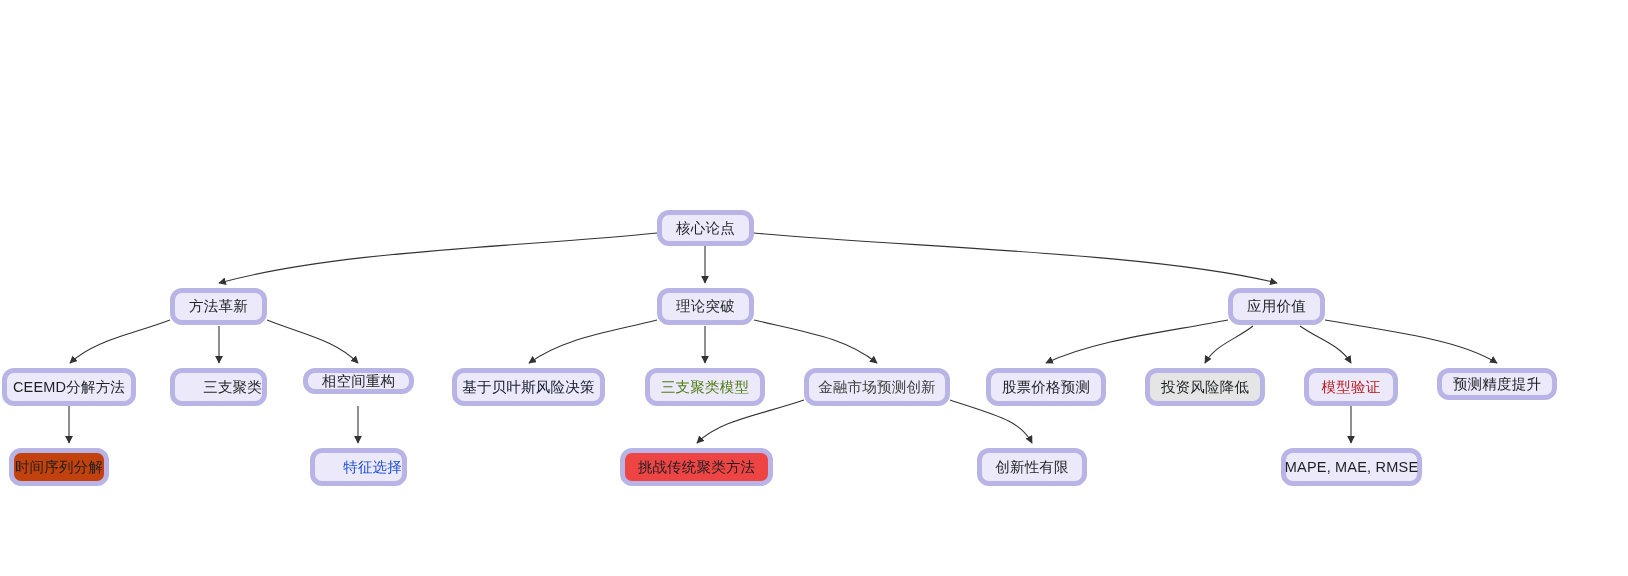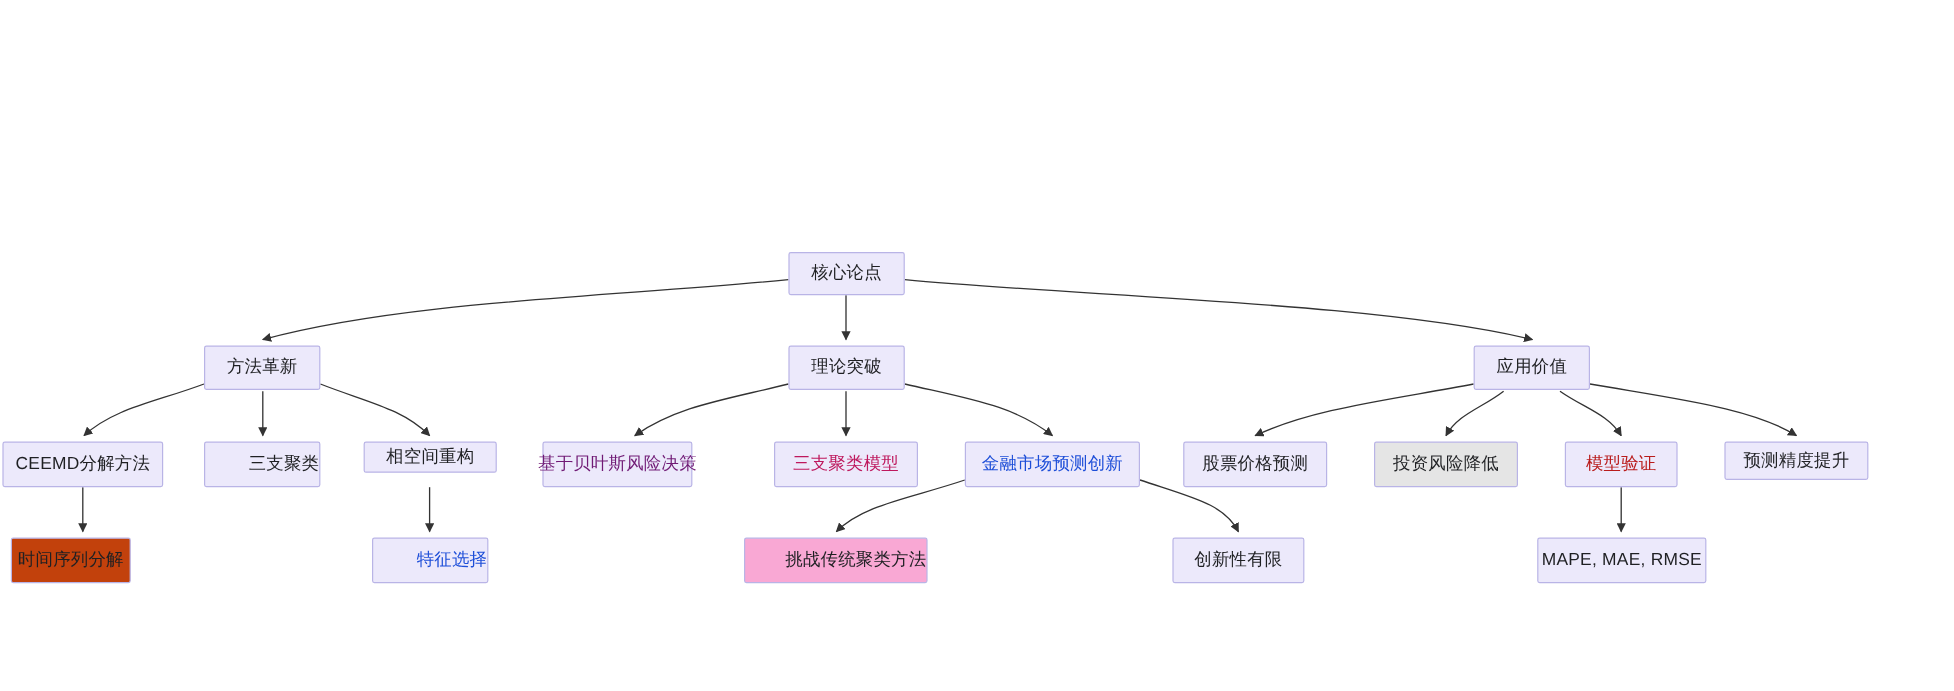--- a/index.html
+++ b/index.html
@@ -20,22 +20,22 @@
     left: 0;
     top: 0;
     width: 1628px;
     height: 576px;
     pointer-events: none;
   }
   .node {
     position: absolute;
     box-sizing: border-box;
     background: #ece9fb;
-    border: 1px solid #a16207;
-    border-radius: 2px;
+    border: 5px solid #a16207;
+    border-radius: 12px;
     display: flex;
     align-items: center;
     justify-content: center;
     color: #1f2023;
     font-size: 14.5px;
     line-height: 1;
     letter-spacing: 0.2px;
     white-space: nowrap;
     z-index: 2;
   }
@@ -89,48 +89,48 @@
       </div>
       <div class="node" style="left: 2px; top: 368px; width: 134px; height: 38px; background: rgb(236, 233, 251); border-color: rgb(185, 180, 230); color: rgb(31, 32, 35);">
         <span class="node-label">CEEMD分解方法</span>
       </div>
       <div class="node" style="left: 170px; top: 368px; width: 97px; height: 38px; background: rgb(236, 233, 251); border-color: rgb(185, 180, 230); color: rgb(31, 32, 35); justify-content: flex-end;">
         <span class="node-label">三支聚类</span>
       </div>
       <div class="node" style="left: 303px; top: 368px; width: 111px; height: 26px; background: rgb(236, 233, 251); border-color: rgb(185, 180, 230); color: rgb(31, 32, 35);">
         <span class="node-label">相空间重构</span>
       </div>
-      <div class="node" style="left: 452px; top: 368px; width: 125px; height: 38px; background: rgb(236, 233, 251); border-color: rgb(185, 180, 230); color: #701a75;">
+      <div class="node" style="left: 452px; top: 368px; width: 153px; height: 38px; background: rgb(236, 233, 251); border-color: rgb(185, 180, 230); color: #0f172a;">
         <span class="node-label">基于贝叶斯风险决策</span>
       </div>
-      <div class="node" style="left: 645px; top: 368px; width: 120px; height: 38px; background: rgb(236, 233, 251); border-color: rgb(185, 180, 230); color: #be185d;">
+      <div class="node" style="left: 645px; top: 368px; width: 120px; height: 38px; background: rgb(236, 233, 251); border-color: rgb(185, 180, 230); color: #4d7c0f;">
         <span class="node-label">三支聚类模型</span>
       </div>
-      <div class="node" style="left: 804px; top: 368px; width: 146px; height: 38px; background: rgb(236, 233, 251); border-color: rgb(185, 180, 230); color: #1d4ed8;">
+      <div class="node" style="left: 804px; top: 368px; width: 146px; height: 38px; background: rgb(236, 233, 251); border-color: rgb(185, 180, 230); color: #404040;">
         <span class="node-label">金融市场预测创新</span>
       </div>
       <div class="node" style="left: 986px; top: 368px; width: 120px; height: 38px; background: rgb(236, 233, 251); border-color: rgb(185, 180, 230); color: rgb(31, 32, 35);">
         <span class="node-label">股票价格预测</span>
       </div>
       <div class="node" style="left: 1145px; top: 368px; width: 120px; height: 38px; background: #e5e5e5; border-color: rgb(185, 180, 230); color: rgb(31, 32, 35);">
         <span class="node-label">投资风险降低</span>
       </div>
       <div class="node" style="left: 1304px; top: 368px; width: 94px; height: 38px; background: rgb(236, 233, 251); border-color: rgb(185, 180, 230); color: #b91c1c;">
         <span class="node-label">模型验证</span>
       </div>
       <div class="node" style="left: 1437px; top: 368px; width: 120px; height: 32px; background: rgb(236, 233, 251); border-color: rgb(185, 180, 230); color: rgb(31, 32, 35);">
         <span class="node-label">预测精度提升</span>
       </div>
       <div class="node" style="left: 9px; top: 448px; width: 100px; height: 38px; background: #c2410c; border-color: rgb(185, 180, 230); color: rgb(31, 32, 35);">
         <span class="node-label">时间序列分解</span>
       </div>
       <div class="node" style="left: 310px; top: 448px; width: 97px; height: 38px; background: rgb(236, 233, 251); border-color: rgb(185, 180, 230); color: #1d4ed8; justify-content: flex-end;">
         <span class="node-label">特征选择</span>
       </div>
-      <div class="node" style="left: 620px; top: 448px; width: 153px; height: 38px; background: #f9a8d4; border-color: rgb(185, 180, 230); color: rgb(31, 32, 35); justify-content: flex-end;">
+      <div class="node" style="left: 620px; top: 448px; width: 153px; height: 38px; background: #ef4444; border-color: rgb(185, 180, 230); color: rgb(31, 32, 35);">
         <span class="node-label">挑战传统聚类方法</span>
       </div>
       <div class="node" style="left: 977px; top: 448px; width: 110px; height: 38px; background: rgb(236, 233, 251); border-color: rgb(185, 180, 230); color: rgb(31, 32, 35);">
         <span class="node-label">创新性有限</span>
       </div>
       <div class="node" style="left: 1281px; top: 448px; width: 141px; height: 38px; background: rgb(236, 233, 251); border-color: rgb(185, 180, 230); color: rgb(31, 32, 35);">
         <span class="node-label">MAPE, MAE, RMSE</span>
       </div>
     </div>
 </div>

